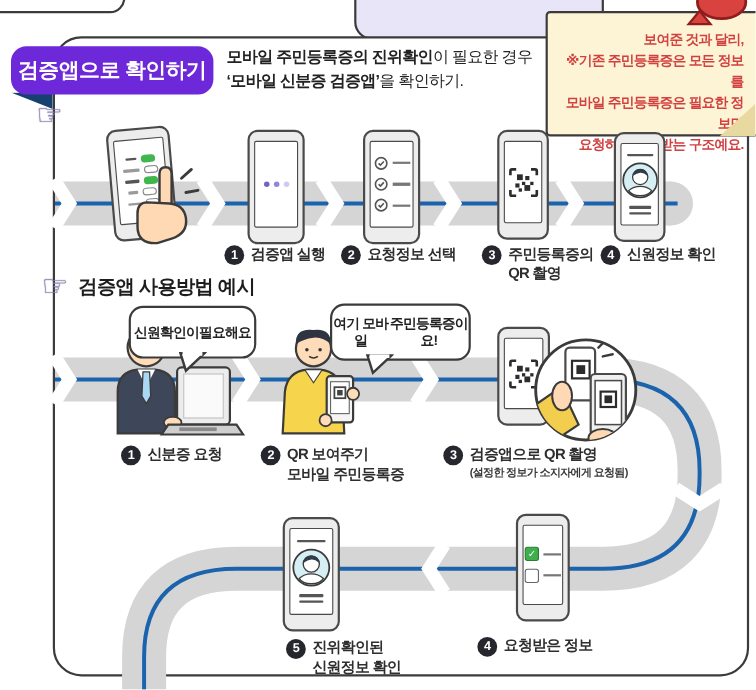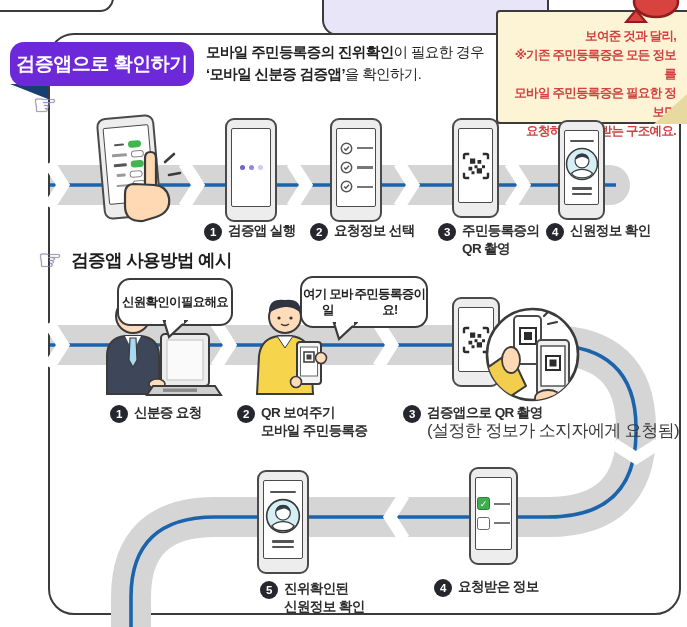--- a/index.html
+++ b/index.html
@@ -47,21 +47,21 @@
   .chkrow .bar{width:16px;height:2.6px;background:#777;}
   .line-el{background:#555;border-radius:1px;}
   .cbox{width:13px;height:13px;border-radius:2.5px;box-sizing:border-box;display:flex;align-items:center;justify-content:center;}
   .cbox.checked{background:#3fae4c;border:1.5px solid #2c7c36;color:#fff;font-size:9px;font-weight:800;}
   .cbox.empty{background:#fff;border:1.5px solid #666;}
 
   
   .step-label{position:absolute;display:flex;gap:6px;z-index:8;font-size:13.5px;font-weight:700;color:#2e2e2e;letter-spacing:-0.6px;}
   .badge{width:18px;height:18px;border-radius:50%;background:#26262e;color:#fff;font-size:11.5px;font-weight:700;display:flex;align-items:center;justify-content:center;flex:none;margin-top:0.5px;}
   .lines span{display:block;line-height:17.5px;}
-  .lines .sub{font-size:17px;font-weight:400;color:#3a3a3a;}
+  .lines .sub{font-size:10px;font-weight:700;color:#3a3a3a;}
 
   
   .bubble{position:absolute;background:#fff;border:2.2px solid #3b3b3b;border-radius:13px;z-index:8;display:flex;align-items:center;justify-content:center;font-size:12.5px;font-weight:800;color:#222;line-height:16.5px;letter-spacing:-0.7px;text-align:center;}
   .tail{position:absolute;z-index:9;}
 
   .fig{position:absolute;z-index:6;}
   .inset{z-index:7;}
 </style>
 </head>
 <body>

